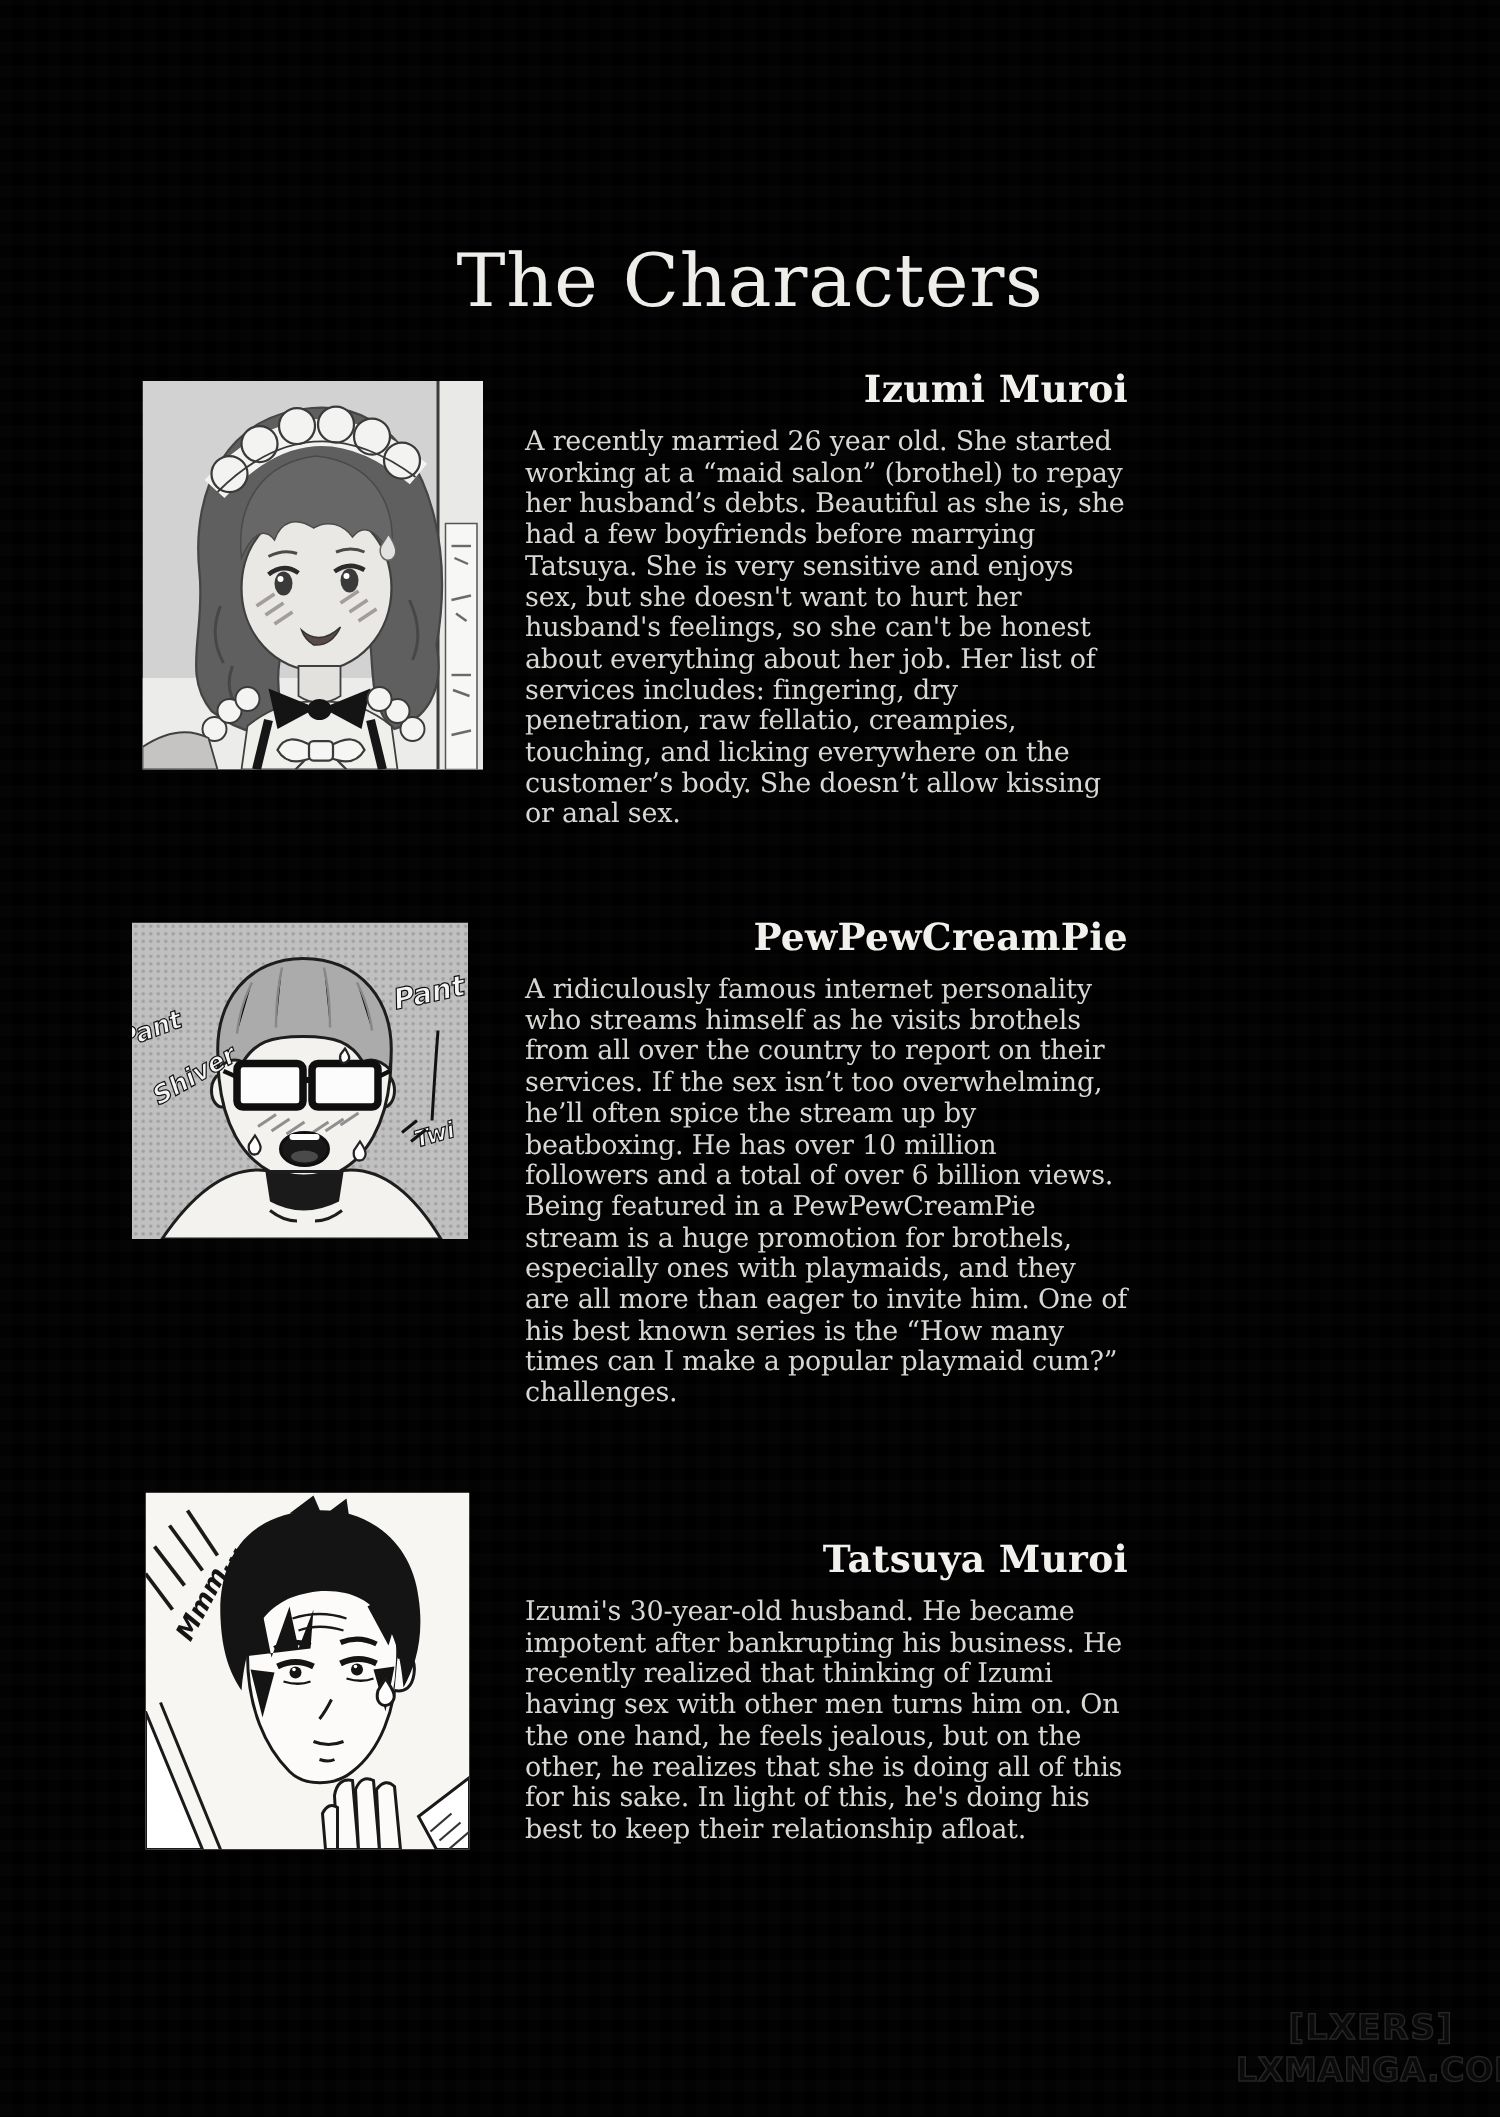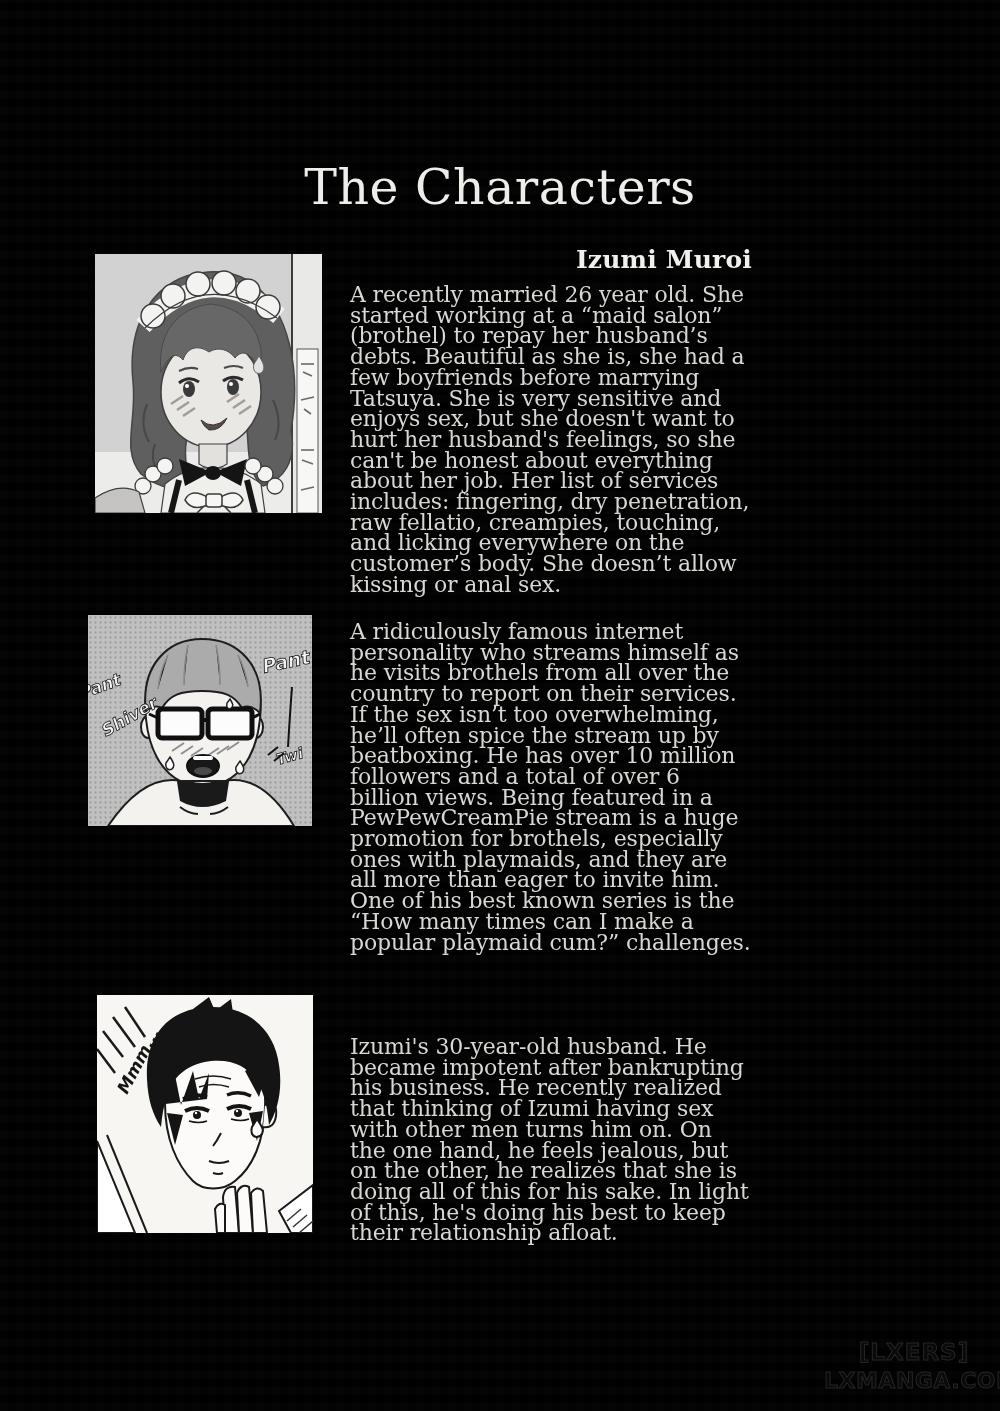--- a/index.html
+++ b/index.html
@@ -21,21 +21,21 @@
   }
   .section{position:absolute;}
   .portrait{position:absolute;display:block;}
   .content{position:absolute;width:402px;}
   .char-name{
     margin:0;font-size:25px;line-height:1.12;font-weight:bold;color:#f2f0ec;
     letter-spacing:0.2px;
     text-align:right;
   }
   .char-desc{
-    margin:11px 0 0 0;font-size:22px;line-height:20.7px;color:#d9d7d3;
+    margin:11px 0 0 0;font-size:18px;line-height:20.7px;color:#d9d7d3;
     letter-spacing:-0.15px;text-align:left;
   }
   .watermark{
     position:absolute;left:824px;top:1338px;width:180px;text-align:center;
     font-family:"DejaVu Sans","Liberation Sans",sans-serif;font-weight:bold;
     color:#0a0a0a;-webkit-text-stroke:1px #262626;line-height:1.25;
   }
   .watermark .wm1{font-size:23px;letter-spacing:1px;}
   .watermark .wm2{font-size:22px;letter-spacing:0.5px;}
   svg text.sfx{
@@ -188,20 +188,21 @@
     <g fill="#f4f4f4" stroke="#111" stroke-width="0.8">
       <text class="sfx" font-size="19" transform="translate(176,58) rotate(-12)">Pant</text>
       <text class="sfx" font-size="17" transform="translate(-6,84) rotate(-20)">Pant</text>
       <text class="sfx" font-size="17" transform="translate(18,122) rotate(-30)">Shiver</text>
       <text class="sfx" font-size="15" transform="translate(190,150) rotate(-16)">Twi</text>
     </g>
     <path d="M204,72 q-2,26 -4,60" fill="none" stroke="#111" stroke-width="2"></path>
     <path d="M180,140 l10,-8 M186,146 l10,-8" stroke="#111" stroke-width="2"></path>
   </svg>
   <div class="content" style="left:350px;top:611px;">
+    <h2 class="char-name">PewPewCreamPie</h2>
     <p class="char-desc">A ridiculously famous internet personality who streams himself as he visits brothels from all over the country to report on their services. If the sex isn’t too overwhelming, he’ll often spice the stream up by beatboxing. He has over 10 million followers and a total of over 6 billion views. Being featured in a PewPewCreamPie stream is a huge promotion for brothels, especially ones with playmaids, and they are all more than eager to invite him. One of his best known series is the “How many times can I make a popular playmaid cum?” challenges.</p>
   </div>
 </div>
 
 <div class="section">
   <svg class="portrait" style="left:97px;top:995px;" width="216" height="238" viewBox="0 0 216 238">
     <rect width="216" height="238" fill="#f7f6f3"></rect>
 
     <g stroke="#1a1a1a" stroke-width="2.5">
       <line x1="6" y1="36" x2="26" y2="62"></line>
@@ -251,20 +252,21 @@
     </g>
 
     <path d="M182,216 L216,190 L216,238 L194,238 Z" fill="#fff" stroke="#191919" stroke-width="2"></path>
     <g stroke="#333" stroke-width="1.5">
       <line x1="190" y1="226" x2="204" y2="214"></line>
         <line x1="196" y1="232" x2="210" y2="220"></line>
         <line x1="202" y1="238" x2="216" y2="226"></line>
     </g>
   </svg>
   <div class="content" style="left:350px;top:1026px;">
+    <h2 class="char-name">Tatsuya Muroi</h2>
     <p class="char-desc">Izumi's 30-year-old husband. He became impotent after bankrupting his business. He recently realized that thinking of Izumi having sex with other men turns him on. On the one hand, he feels jealous, but on the other, he realizes that she is doing all of this for his sake. In light of this, he's doing his best to keep their relationship afloat.</p>
   </div>
 </div>
 
 <div class="watermark">
   <div class="wm1">[LXERS]</div>
   <div class="wm2">LXMANGA.COM</div>
 </div>
 
 </body></html>

